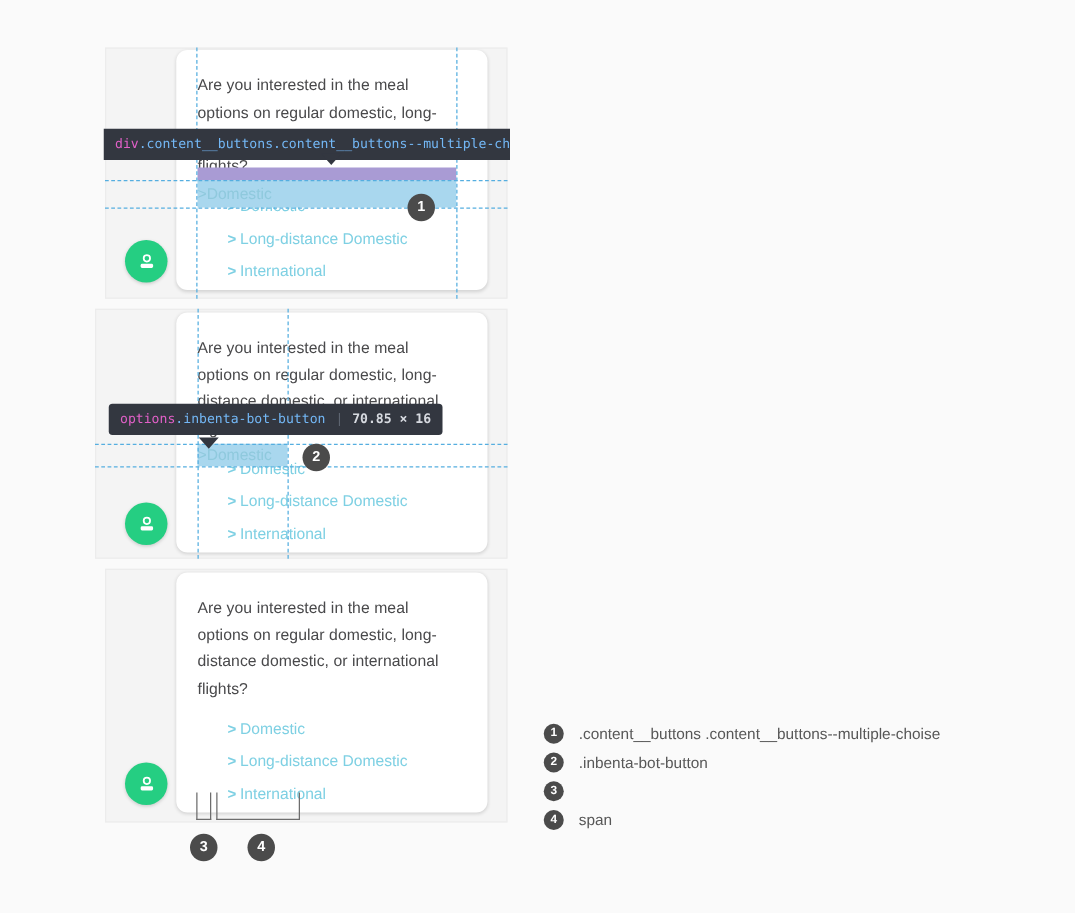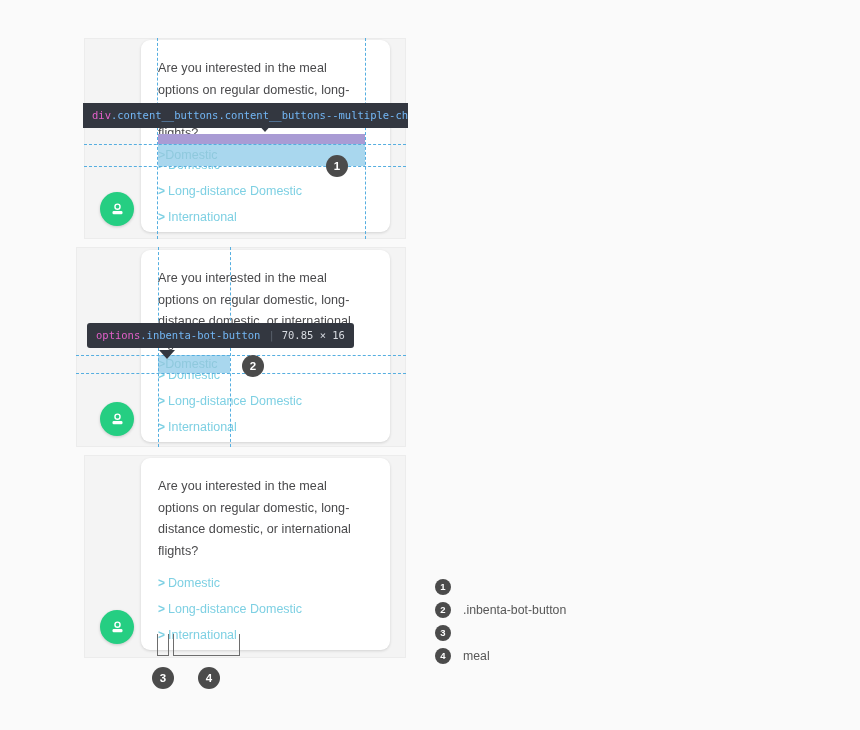--- a/index.html
+++ b/index.html
@@ -47,20 +47,21 @@
   }
   .choices{margin:0;padding:0;list-style:none;}
   .choice{
     display:block;
     font-size:12.5px;
     line-height:16px;
     color:#7ed0e3;
     margin-bottom:10px;
     white-space:nowrap;
     cursor:pointer;
+    margin-left:24px;
   }
   .choice .chev{
     display:inline-block;
     font-size:12px;
     color:#7ed0e3;
     margin-right:3px;
     font-weight:600;
   }
 
   
@@ -106,21 +107,21 @@
     border-radius:3px;
     white-space:nowrap;
     box-sizing:border-box;
   }
   .dt-tip .tag{color:#e260c8;text-align:center;}
   .dt-tip .cls{color:#73b7f5;}
   .dt-tip .sep{
     color:#5d6470;
     margin:0 7px 0 8px;
   }
-  .dt-tip .dim{color:#d7dae0;}
+  .dt-tip .dim{color:#d7dae0;font-weight:bold;}
   .dt-arrow{
     position:absolute;
     width:0;height:0;
     border-left:8px solid transparent;
     border-right:8px solid transparent;
     border-top:9px solid #333740;
   }
   
   #dt-tip-1{
     left:83px;top:103px;
@@ -283,27 +284,28 @@
 
   <div class="bracket" id="bracket-3"></div>
   <div class="bracket" id="bracket-4"></div>
 
   <div class="badge" id="badge-3">3</div>
   <div class="badge" id="badge-4">4</div>
 
   <div class="legend">
     <div class="legend-row">
       <div class="legend-badge">1</div>
+      <div class="legend-label">.content__buttons .content__buttons--multiple-choise</div>
     </div>
     <div class="legend-row">
       <div class="legend-badge">2</div>
       <div class="legend-label">.inbenta-bot-button</div>
     </div>
     <div class="legend-row">
       <div class="legend-badge">3</div>
     </div>
     <div class="legend-row">
       <div class="legend-badge">4</div>
-      <div class="legend-label">meal</div>
+      <div class="legend-label">span</div>
     </div>
   </div>
 
 </div>
 
 </body></html>

